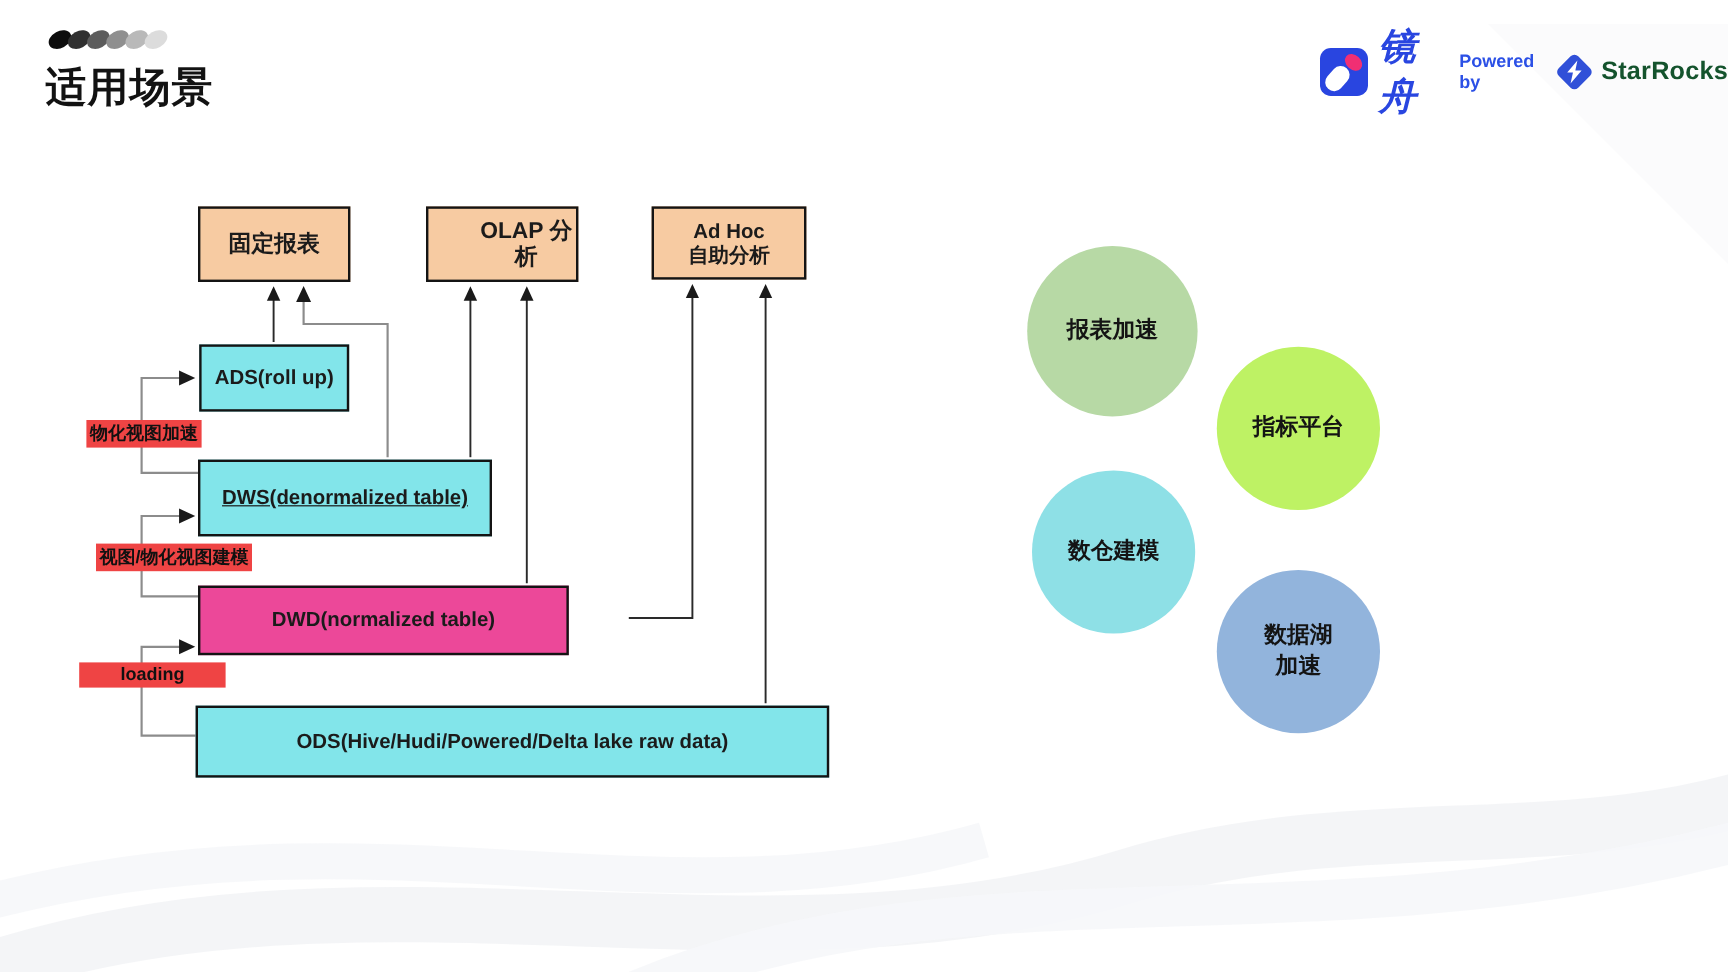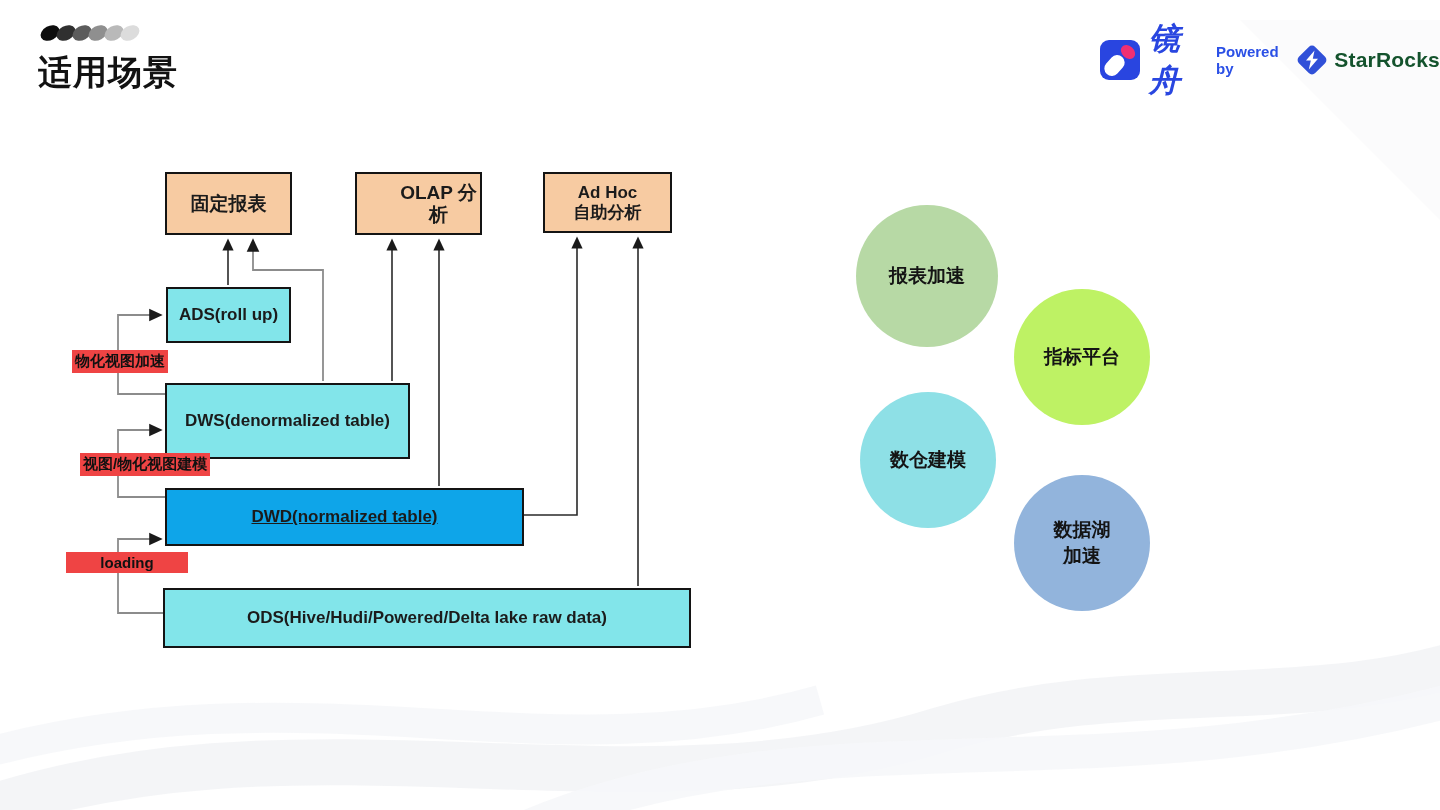--- a/index.html
+++ b/index.html
@@ -126,24 +126,24 @@
   <span>OLAP 分析</span>
 </div>
 <div class="dbox usecase" style="left: 543px; top: 172px; width: 129px; height: 61px; font-size: 17px; background: rgb(247, 203, 162);">
   <span>Ad Hoc</span>
   <span>自助分析</span>
 </div>
 
 <div class="dbox layer" style="left: 166px; top: 287px; width: 125px; height: 56px; background: rgb(130, 229, 234);">
   <span>ADS(roll up)</span>
 </div>
-<div class="dbox layer" style="left: 165px; top: 383px; width: 245px; height: 76px; background: rgb(130, 229, 234);">
+<div class="dbox layer" style="left: 165px; top: 383px; width: 245px; height: 64px; background: rgb(130, 229, 234); text-decoration: underline;">
   <span>DWS(denormalized table)</span>
 </div>
-<div class="dbox layer" style="left: 165px; top: 488px; width: 359px; height: 58px; background: #0ea5e9; text-decoration: underline;">
+<div class="dbox layer" style="left: 165px; top: 488px; width: 309px; height: 58px; background: #ec4899;">
   <span>DWD(normalized table)</span>
 </div>
 <div class="dbox layer" style="left: 163px; top: 588px; width: 528px; height: 60px; background: rgb(130, 229, 234);">
   <span>ODS(Hive/Hudi/Powered/Delta lake raw data)</span>
 </div>
 
 <div class="edge-label" style="left:72px;top:350px;">物化视图加速</div>
 <div class="edge-label" style="left:80px;top:453px;">视图/物化视图建模</div>
 <div class="edge-label loading-label" style="left:66px;top:552px;width:116px;">loading</div>
 

